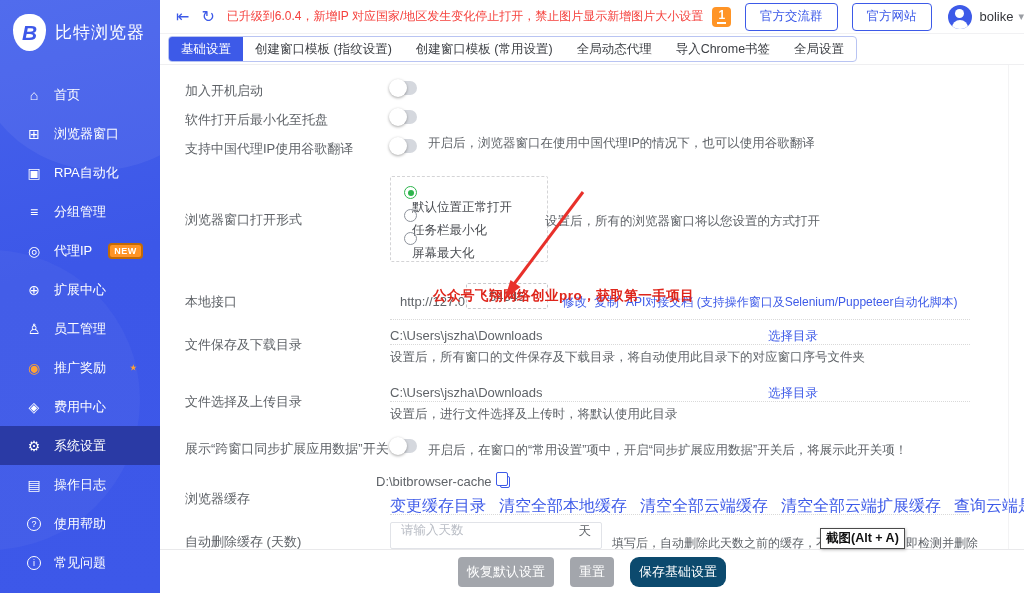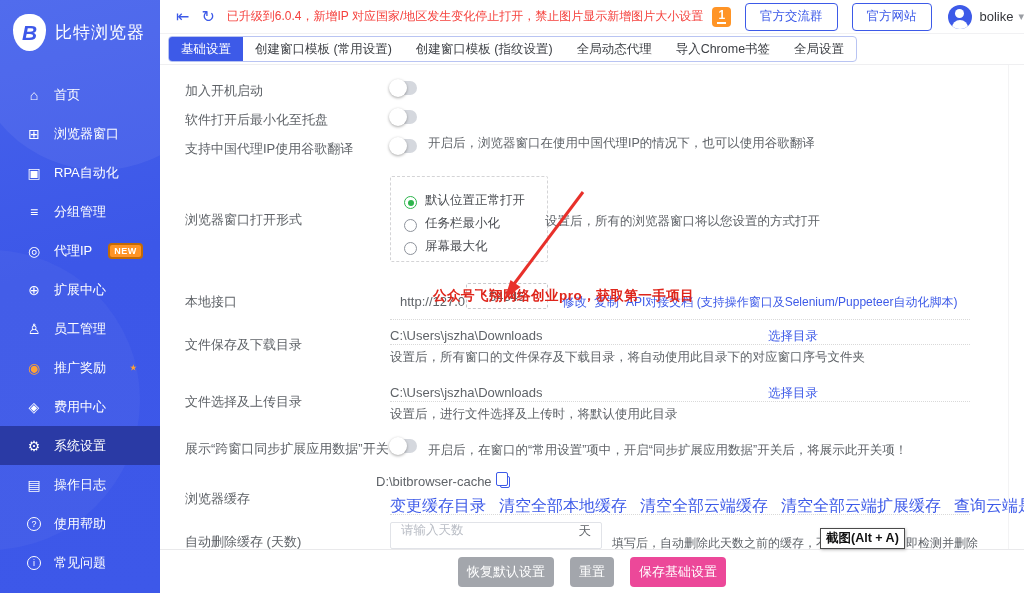--- a/index.html
+++ b/index.html
@@ -59,21 +59,21 @@
   .hint { position:absolute; color:#5f6368; font-size:12.5px; white-space:nowrap; }
   .val { position:absolute; color:#5f6368; font-size:13px; white-space:nowrap; }
   .lnk { position:absolute; color:#3d5ae8; font-size:12.5px; white-space:nowrap; cursor:pointer; }
   .dotted { position:absolute; border-top:1px dotted #d9d9d9; width:580px; }
 
   .switch { position:absolute; width:27px; height:14px; background:#d5d8de; border-radius:8px; cursor:pointer; }
   .switch::after { content:""; position:absolute; left:-1px; top:-2px; width:18px; height:18px; background:#fff;
     border-radius:50%; box-shadow:0 1px 3px rgba(0,0,0,.35); }
 
   .radio-box { position:absolute; left:230px; top:111px; width:158px; height:86px; border:1px dashed #d4d4d6; border-radius:2px; padding:9px 0 0 13px; }
-  .radio-row { display:flex; align-items:flex-end; height:23px; cursor:pointer; }
+  .radio-row { display:flex; align-items:flex-start; height:23px; cursor:pointer;flex-direction:column; }
   .radio { width:13px; height:13px; border-radius:50%; border:1.5px solid #8e939c; position:relative; flex:0 0 13px; }
   .radio.sel { border-color:#2db54c; }
   .radio.sel::after { content:""; position:absolute; inset:2.5px; border-radius:50%; background:#2db54c; }
   .radio-lbl { margin-left:8px; font-size:12.5px; color:#4a4d52; white-space:nowrap; }
 
   .port-box { position:absolute; left:306px; top:218px; width:82px; height:26px; border:1px dashed #c9c9cc;
     border-radius:2px; background:#fff; display:flex; align-items:center; justify-content:center; font-size:13px; color:#5f6368; }
 
   .copy-icon { display:inline-block; width:10px; height:12px; border:1.5px solid #3d5ae8; border-radius:2px;
     position:relative; margin-left:8px; vertical-align:-2px; cursor:pointer; }
@@ -87,21 +87,21 @@
     border-radius:2px; display:flex; align-items:flex-start; padding:0 10px; }
   .days-input input { border:none; outline:none; flex:1; font-size:12.5px; color:#5f6368; font-family:inherit; min-width:0; }
   .days-input input::placeholder { color:#b9bdc5; }
   .unit { color:#5f6368; font-size:12.5px; margin-left:6px; }
 
   
   .footer { position:absolute; left:160px; top:549px; width:864px; height:44px; background:#fff;
     border-top:1px solid #e9e9eb; display:flex; justify-content:center; align-items:flex-start; gap:16px; padding-top:7px; }
   .f-btn { height:30px; border:none; border-radius:4px; color:#fff; font-size:13px; padding:0 9px; cursor:pointer; font-family:Liberation Sans, sans-serif; }
   .f-btn.gray { background:#a3a6ac; }
-  .f-btn.blue { background:#ec4899; }
+  .f-btn.blue { background:#0c4a6e;border-radius:9px; }
 
   
   .watermark { position:absolute; left:433px; top:287px; color:#df251b; font-weight:bold; font-size:13.5px;
     white-space:nowrap; z-index:60; letter-spacing:.5px; }
   .arrow-svg { position:absolute; left:0; top:0; z-index:65; pointer-events:none; }
   .snip-tip { position:absolute; left:820px; top:528px; background:#fff; border:1px solid #4a4a4a;
     padding:1px 5px; font-size:12.5px; font-weight:bold; color:#111; z-index:70; white-space:nowrap;
     box-shadow:1px 1px 3px rgba(0,0,0,.25); }
 </style>
 </head>
@@ -180,22 +180,22 @@
   <button class="tb-btn">官方交流群</button>
   <button class="tb-btn">官方网站</button>
   <span class="avatar"></span>
   <span class="username">bolike</span>
   <span class="caret">▾</span>
 </div>
 
 <div class="tabbar">
   <div class="tab-group">
     <div class="tab active">基础设置</div>
+    <div class="tab">创建窗口模板 (指纹设置)</div>
     <div class="tab">创建窗口模板 (常用设置)</div>
-    <div class="tab">创建窗口模板 (指纹设置)</div>
     <div class="tab">全局动态代理</div>
     <div class="tab">导入Chrome书签</div>
     <div class="tab">全局设置</div>
   </div>
 </div>
 
 <div class="content">
 
   <div class="lbl" style="top:17px">加入开机启动</div>
   <div class="switch" style="left:230px;top:16px"></div>

